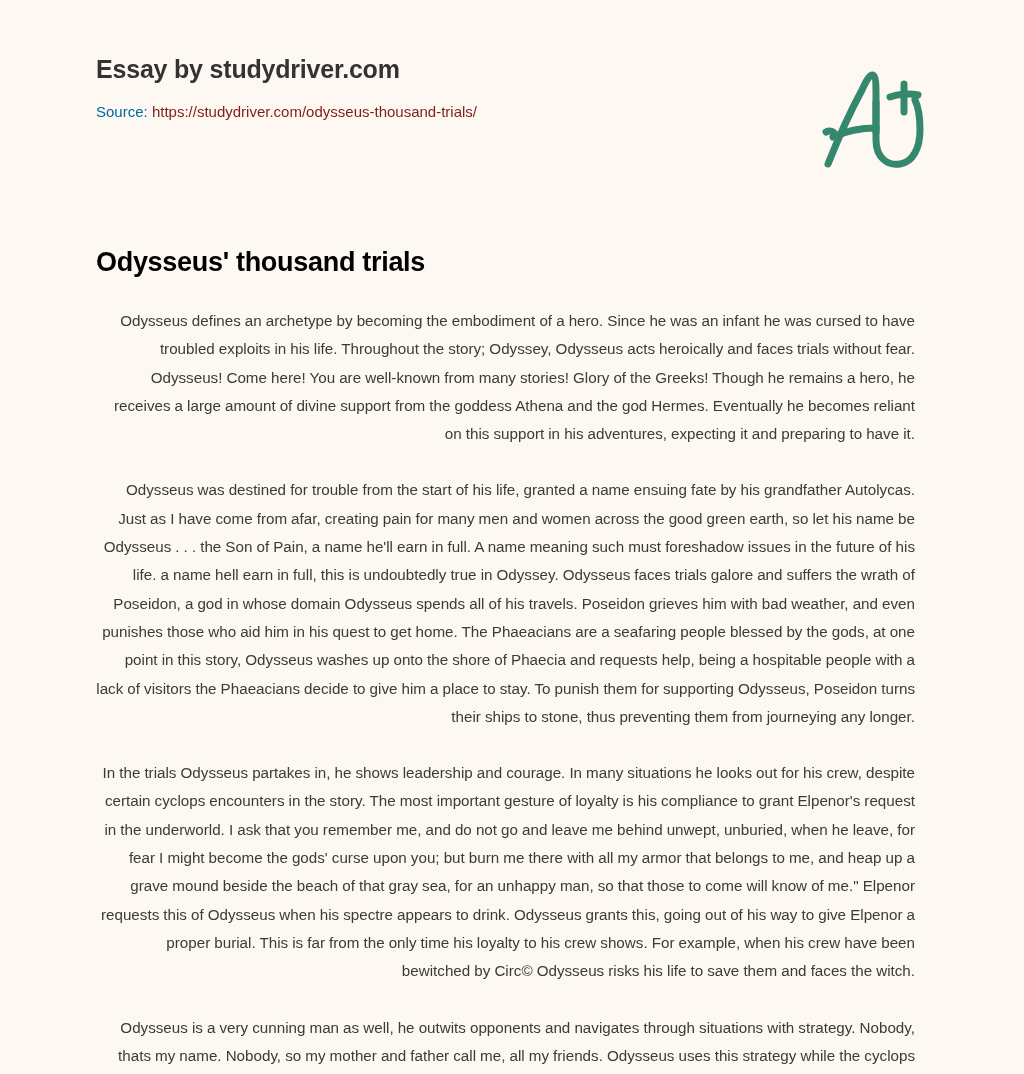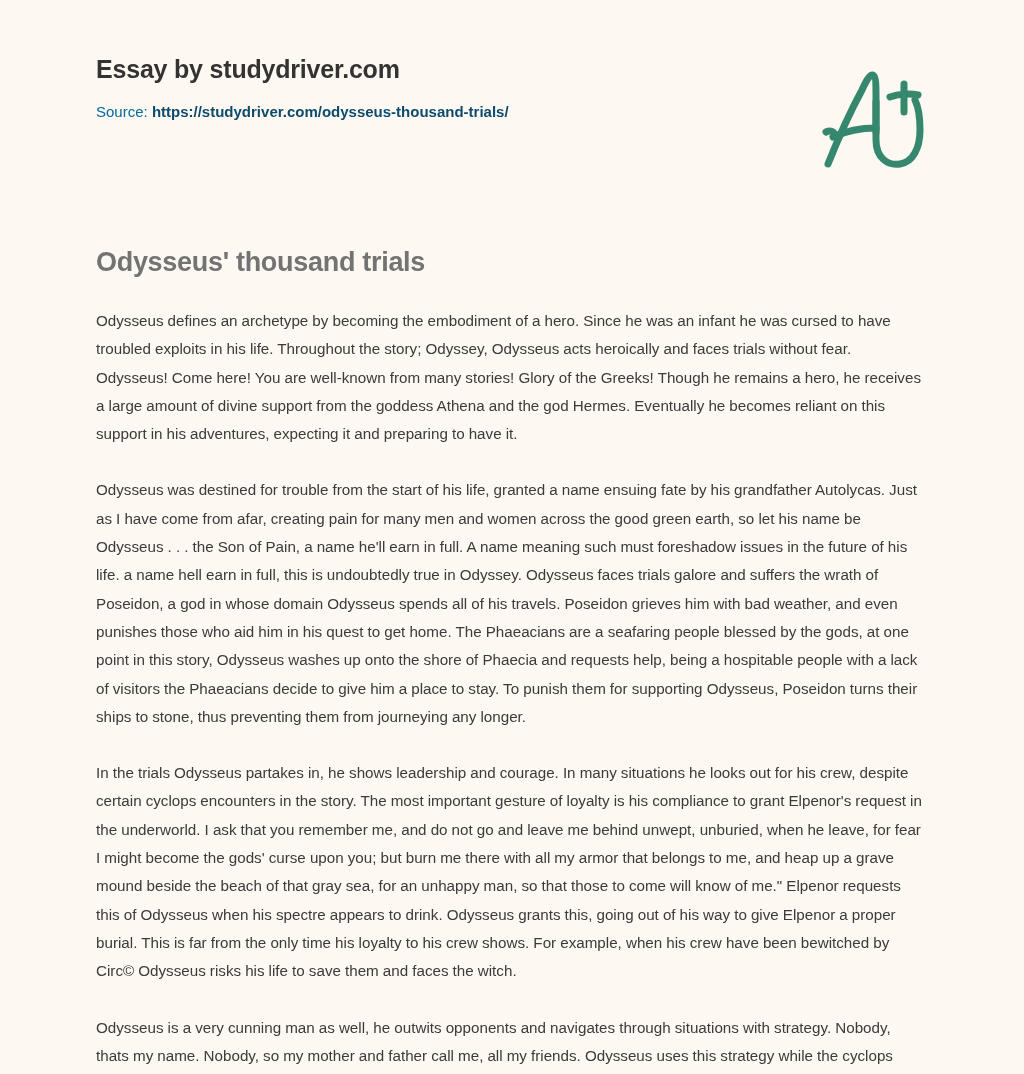--- a/index.html
+++ b/index.html
@@ -47,23 +47,22 @@
     line-height: 20px;
     color: #8a8a8a;
     white-space: nowrap;
   }
 
   .source-label {
     color: #0369a1;
   }
 
   .source-url {
-    color: #0c4a6e;
+    color: #7f1d1d;
     text-decoration: none;
-    font-weight: bold;
   }
 
   
   .logo {
     position: absolute;
     left: 814px;
     top: 68px;
     width: 124px;
     height: 104px;
   }
@@ -77,32 +76,32 @@
   .doc {
     position: absolute;
     left: 96px;
     top: 245px;
     width: 836px;
   }
 
   .doc-title {
     font-size: 27px;
     font-weight: bold;
-    color: #737373;
+    color: #000000;
     letter-spacing: -0.3px;
     line-height: 34px;
     margin: 0 0 28px 0;
   }
 
   .doc-body p {
     font-size: 15.2px;
     line-height: 28.3px;
     color: #3b3b3b;
-    margin: 0 8px 28px 0;
-    text-align: left;
+    margin: 0 17px 28px 0;
+    text-align: right;
     word-spacing: -0.15px;
   }
 
   .doc-body p:last-child {
     margin-bottom: 0;
   }
 </style>
 </head>
 <body>
 

